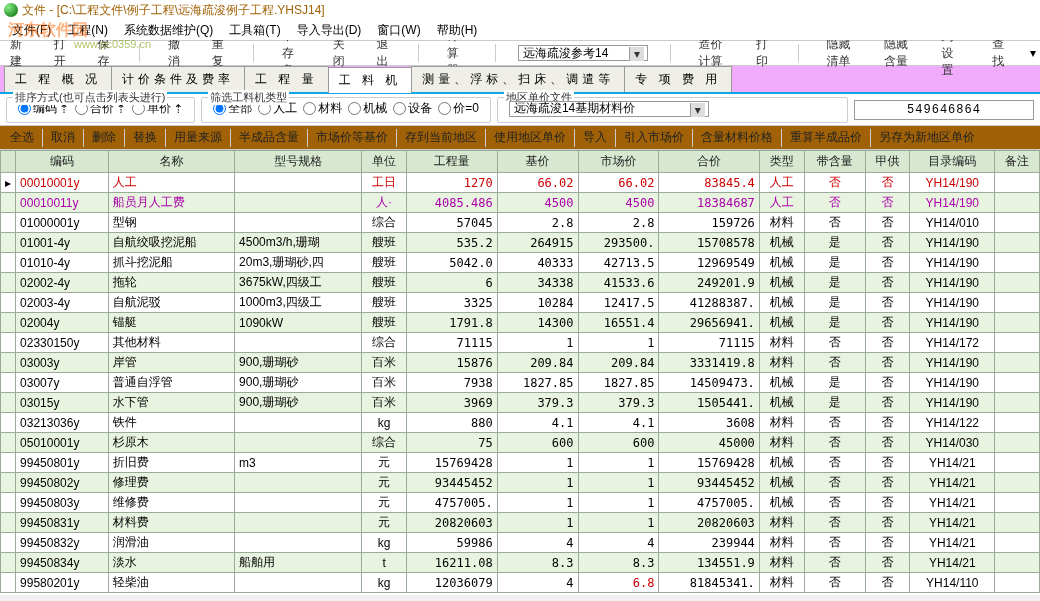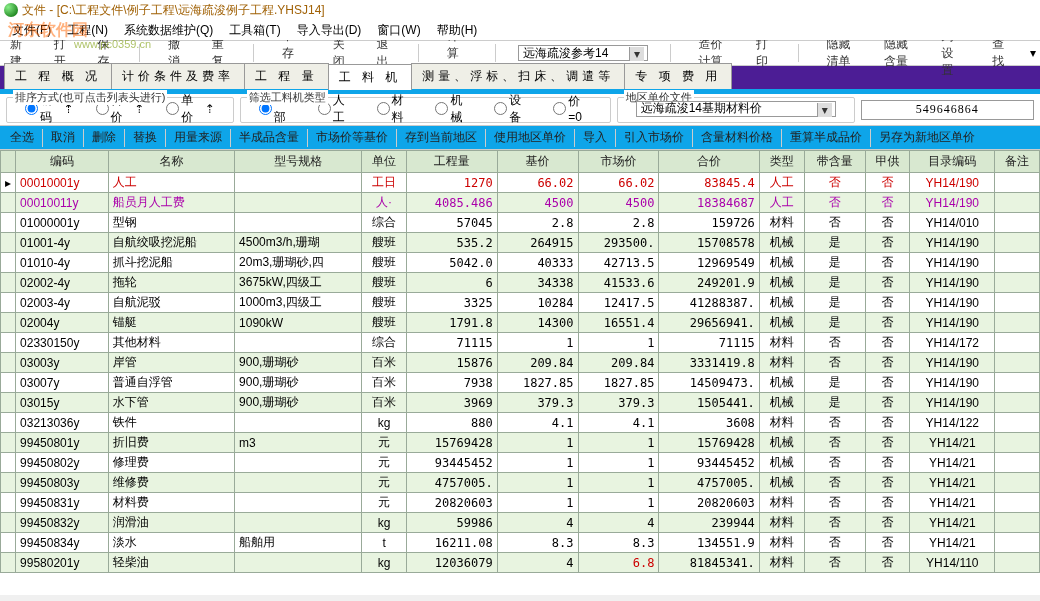--- a/index.html
+++ b/index.html
@@ -8,30 +8,30 @@
 .titlebar .icon{width:14px;height:14px;border-radius:50%;background:radial-gradient(circle at 30% 30%,#8e8,#060);display:inline-block}
 .menubar{height:20px;background:#fff;padding:0 6px;display:flex;align-items:center;gap:4px;position:relative}
 .menubar span{padding:2px 6px;cursor:pointer}
 .watermark{position:absolute;top:0;left:8px;pointer-events:none;color:#f60;font-weight:bold;font-size:16px;opacity:.5;z-index:10}
 .wm-sub{color:#790;font-size:11px;position:absolute;top:18px;left:74px;opacity:.6}
 .toolbar1{height:26px;background:#fff;border-top:1px solid #ccc;border-bottom:1px solid #ccc;display:flex;align-items:center;gap:18px;padding:0 4px}
 .toolbar1 .btn{padding:2px 6px;cursor:pointer;color:#333}
 .sep{width:1px;height:18px;background:#ccc;margin:0 4px}
 .combo{border:1px solid #999;background:#fff;height:16px;padding:0 20px 0 4px;position:relative;min-width:130px;display:inline-flex;align-items:center}
 .combo::after{content:"▾";position:absolute;right:3px;top:1px;color:#333;background:#ddd;width:14px;text-align:center;border-left:1px solid #999}
-.tabbar{height:28px;background:#4c1d95;border-bottom:5px solid #0ea5e9;display:flex;align-items:flex-end;padding-left:4px}
+.tabbar{height:28px;background:#f0abfc;border-bottom:2px solid #0ea5e9;display:flex;align-items:flex-end;padding-left:4px}
 .tab{padding:4px 10px;border:1px solid #999;border-bottom:none;background:#efefe7;margin-right:-1px;cursor:pointer;letter-spacing:4px}
 .tab.active{background:#fff;position:relative;top:1px}
 .filterbar{height:32px;background:#fff;border-bottom:1px solid #ccc;display:flex;align-items:center;padding:0 6px;gap:6px}
-.group{border:1px solid #ccc;padding:2px 18px 4px;position:relative;display:flex;align-items:center;gap:22px;height:26px;border-radius:2px}
+.group{border:1px solid #ccc;padding:2px 11px 4px;position:relative;display:flex;align-items:center;gap:6px;height:26px;border-radius:2px}
 .group .legend{position:absolute;top:-8px;left:6px;background:#fff;padding:0 2px;font-size:11px;color:#333}
 .radio{display:inline-flex;align-items:center;gap:2px}
 .radio input{margin:0}
-.numbox{border:1px solid #999;background:#fff;height:20px;width:180px;text-align:center;font-family:Liberation Serif, serif;letter-spacing:1px}
-.actionbar{height:24px;background:#0ea5e9;border-bottom:1px solid #ccc;display:flex;align-items:center;padding:0 6px;gap:0}
+.numbox{border:1px solid #999;background:#fff;height:20px;width:180px;text-align:center;font-family:Liberation Mono, monospace;letter-spacing:1px}
+.actionbar{height:24px;background:#a16207;border-bottom:1px solid #ccc;display:flex;align-items:center;padding:0 6px;gap:0}
 .actionbar span{padding:2px 4px;cursor:pointer;color:#222}
 .grid{overflow:auto;height:445px;background:#fff}
 table{border-collapse:collapse;width:100%}
 th{background:#d8e8d0;border:1px solid #9a9;padding:2px 4px;font-weight:normal;color:#222;position:sticky;top:0;text-align:center}
 td{border:1px solid #9a9;padding:1px 4px;height:18px;color:#000;white-space:nowrap}
 tr:nth-child(even) td{background:#e8f4e0}
 tr:nth-child(odd) td{background:#fff}
 .row-lab td{color:#c00}
 .row-lab2 td{color:#a0a}
 .num{text-align:right;font-family:Tahoma,monospace}
@@ -406,20 +406,36 @@
           <td class="num">4.1</td>
           <td class="num">3608</td>
           <td class="ctr">材料</td>
           <td class="ctr">否</td>
           <td class="ctr">否</td>
           <td class="ctr">YH14/122</td>
           <td></td>
         </tr>
         <tr>
           <td class="selhdr"></td>
+          <td>05010001y</td>
+          <td>杉原木</td>
+          <td></td>
+          <td class="ctr">综合</td>
+          <td class="num">75</td>
+          <td class="num">600</td>
+          <td class="num">600</td>
+          <td class="num">45000</td>
+          <td class="ctr">材料</td>
+          <td class="ctr">否</td>
+          <td class="ctr">否</td>
+          <td class="ctr">YH14/030</td>
+          <td></td>
+        </tr>
+        <tr>
+          <td class="selhdr"></td>
           <td>99450801y</td>
           <td>折旧费</td>
           <td>m3</td>
           <td class="ctr">元</td>
           <td class="num">15769428</td>
           <td class="num">1</td>
           <td class="num">1</td>
           <td class="num">15769428</td>
           <td class="ctr">机械</td>
           <td class="ctr">否</td>

